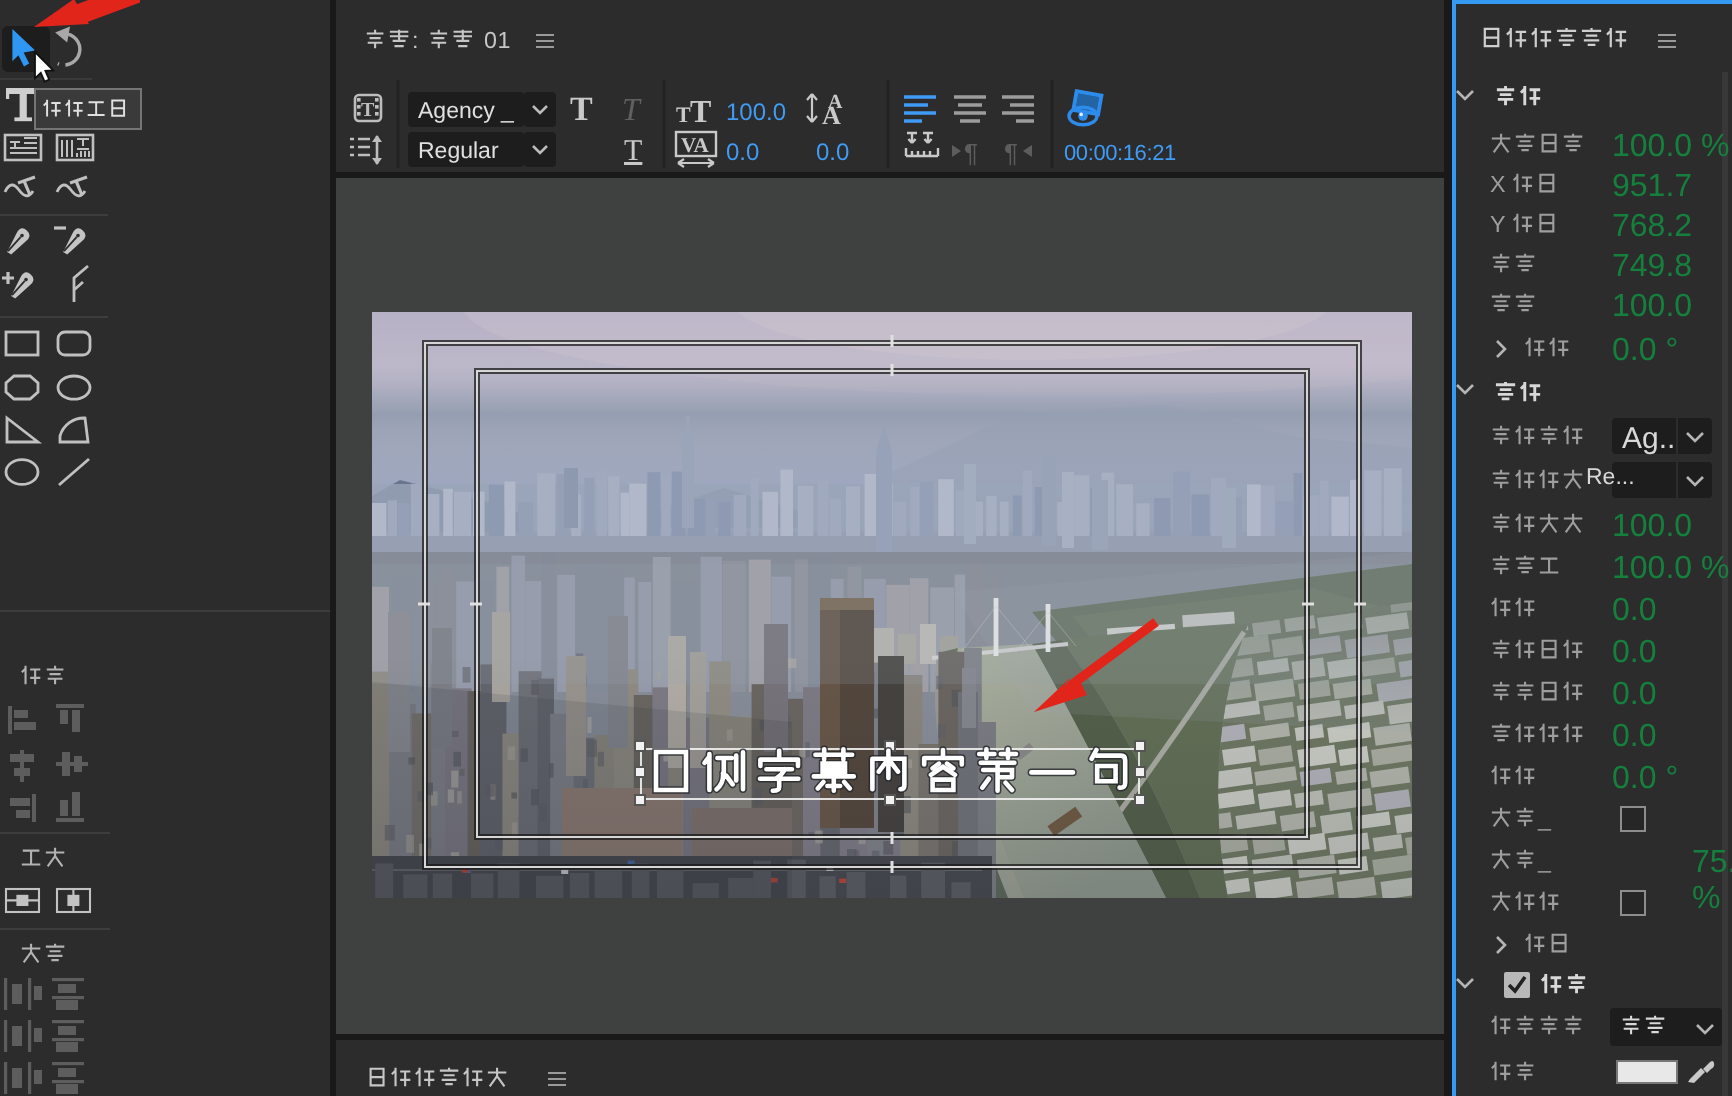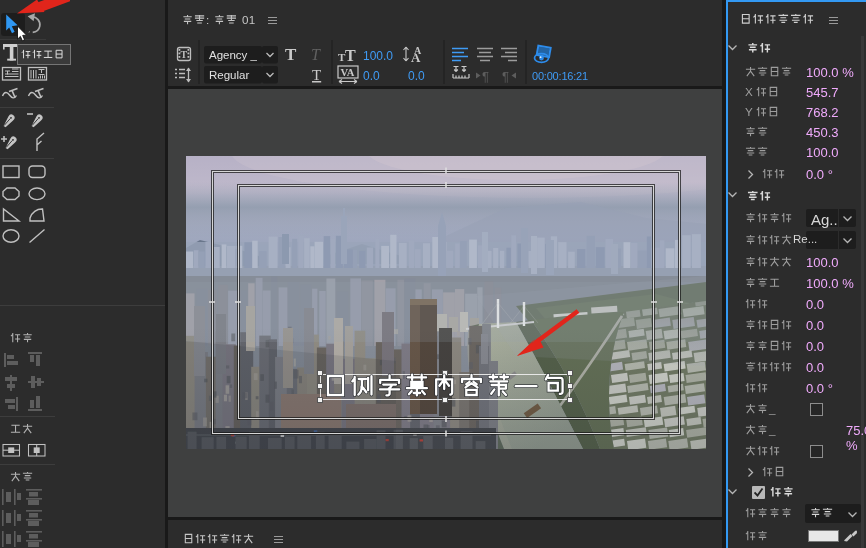--- a/index.html
+++ b/index.html
@@ -1,17 +1,17 @@
 <!DOCTYPE html>
 <html><head><meta charset="utf-8"><style>
 *{margin:0;padding:0;box-sizing:border-box}
 html,body{width:866px;height:548px;background:#191919;font-family:"Liberation Sans",sans-serif;overflow:hidden}
 .abs{position:absolute}
 body{position:relative}
-.val{position:absolute;color:#f0abfc;font-size:13px}
+.val{position:absolute;color:#15803d;font-size:16px}
 </style></head><body>
 <svg width="0" height="0" style="position:absolute">
     <defs>
       <path id="g1" d="M1.5 2.5 H10.5 M6 2.5 V10 M1 10 H11"></path>
       <path id="g2" d="M1 3.5 H11 M6 1 V5.5 M6 5.5 L2 11 M6 5.5 L10 11"></path>
       <path id="g3" d="M2.5 1.5 H9.5 V10.5 H2.5 Z M2.5 6 H9.5"></path>
       <path id="g4" d="M3 1 V11 M1 4.5 L3 2.5 M5.5 3 H11 M8.2 3 V11 M5.5 7.5 H11"></path>
       <path id="g5" d="M1.5 3 H10.5 M6 1 V3 M3 5.5 H9 M2 8 H10 M6 8 V11"></path>
       <path id="g6" d="M1 2.5 H11 M6 1 V2.5 M3 5 H9 M2 7.5 H10 M4 9.8 H8"></path>
       <path id="g7" d="M2 2.5 H10 M2 6 H10 M1.5 9.8 H10.5"></path>
@@ -804,38 +804,38 @@
 <div class="val" style="left:806px;top:64.5px">100.0 %</div>
 <svg style="position:absolute;left:745.0px;top:86.0px;overflow:visible;" width="34.9" height="12.0" viewBox="0 0 37.8 13">
     <g fill="none" stroke="#9e9e9e" stroke-width="1.15">
       <use href="#g4" x="11.8"></use>
       <use href="#g3" x="24.8"></use>
     </g>
     <g fill="#9e9e9e" font-family="Liberation Sans">
       <text x="0.0" y="10.6" font-size="12.6">X</text>
     </g>
   </svg>
-<div class="val" style="left:806px;top:85.0px">545.7</div>
+<div class="val" style="left:806px;top:85.0px">951.7</div>
 <svg style="position:absolute;left:745.0px;top:106.0px;overflow:visible;" width="34.9" height="12.0" viewBox="0 0 37.8 13">
     <g fill="none" stroke="#9e9e9e" stroke-width="1.15">
       <use href="#g4" x="11.8"></use>
       <use href="#g3" x="24.8"></use>
     </g>
     <g fill="#9e9e9e" font-family="Liberation Sans">
       <text x="0.0" y="10.6" font-size="12.6">Y</text>
     </g>
   </svg>
 <div class="val" style="left:806px;top:105.0px">768.2</div>
 <svg style="position:absolute;left:745.0px;top:126.0px;overflow:visible;" width="24.0" height="12.0" viewBox="0 0 26.0 13">
     <g fill="none" stroke="#9e9e9e" stroke-width="1.15">
       <use href="#g5" x="0.0"></use>
       <use href="#g6" x="13.0"></use>
     </g>
   </svg>
-<div class="val" style="left:806px;top:125.0px">450.3</div>
+<div class="val" style="left:806px;top:125.0px">749.8</div>
 <svg style="position:absolute;left:745.0px;top:146.0px;overflow:visible;" width="24.0" height="12.0" viewBox="0 0 26.0 13">
     <g fill="none" stroke="#9e9e9e" stroke-width="1.15">
       <use href="#g6" x="0.0"></use>
       <use href="#g6" x="13.0"></use>
     </g>
   </svg>
 <div class="val" style="left:806px;top:145.0px">100.0</div>
 <svg class="abs" style="left:748.0px;top:169.5px" width="6" height="9">
     <path d="M0.5 0.5 L4.5 4.5 L0.5 8.5" stroke="#b5b5b5" fill="none" stroke-width="1.3"></path>
   </svg>

